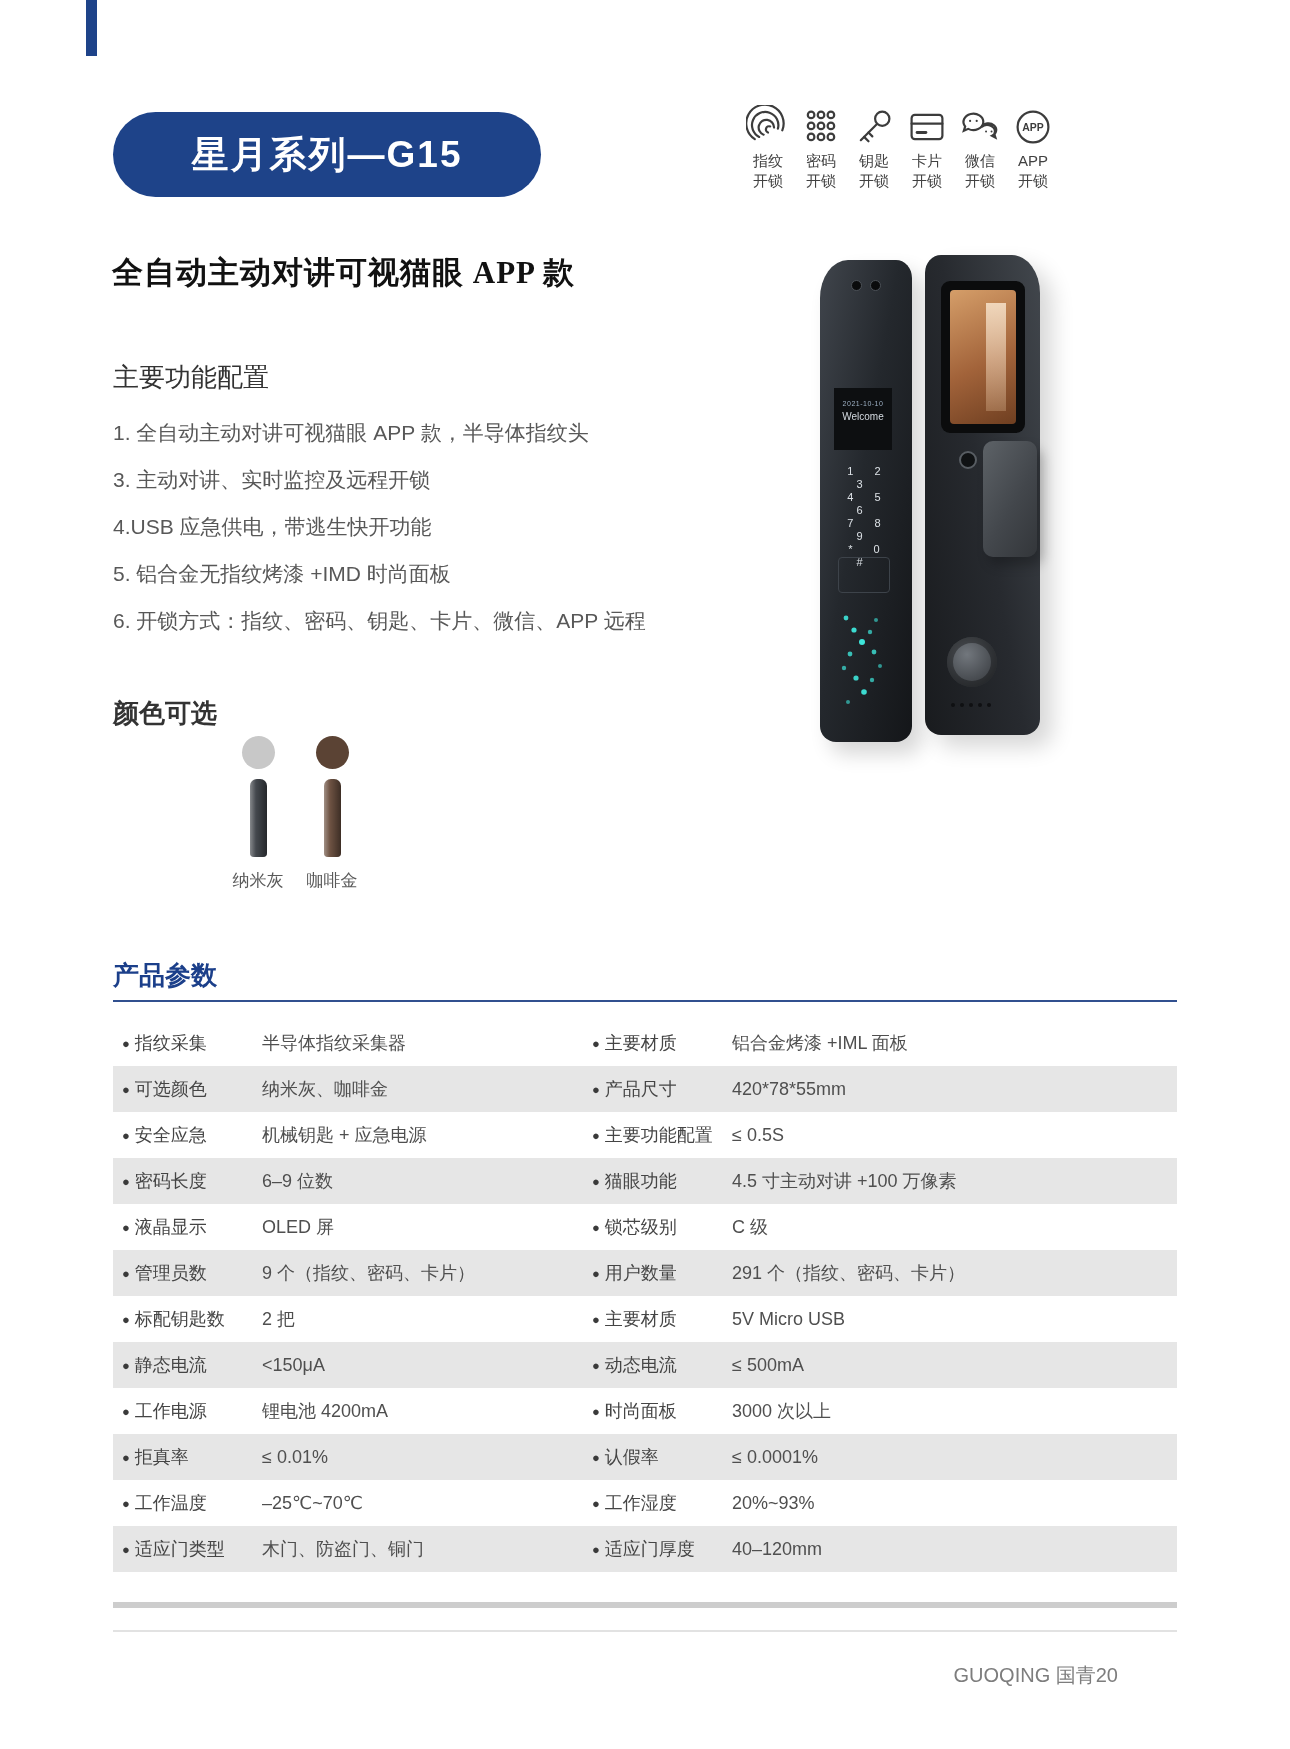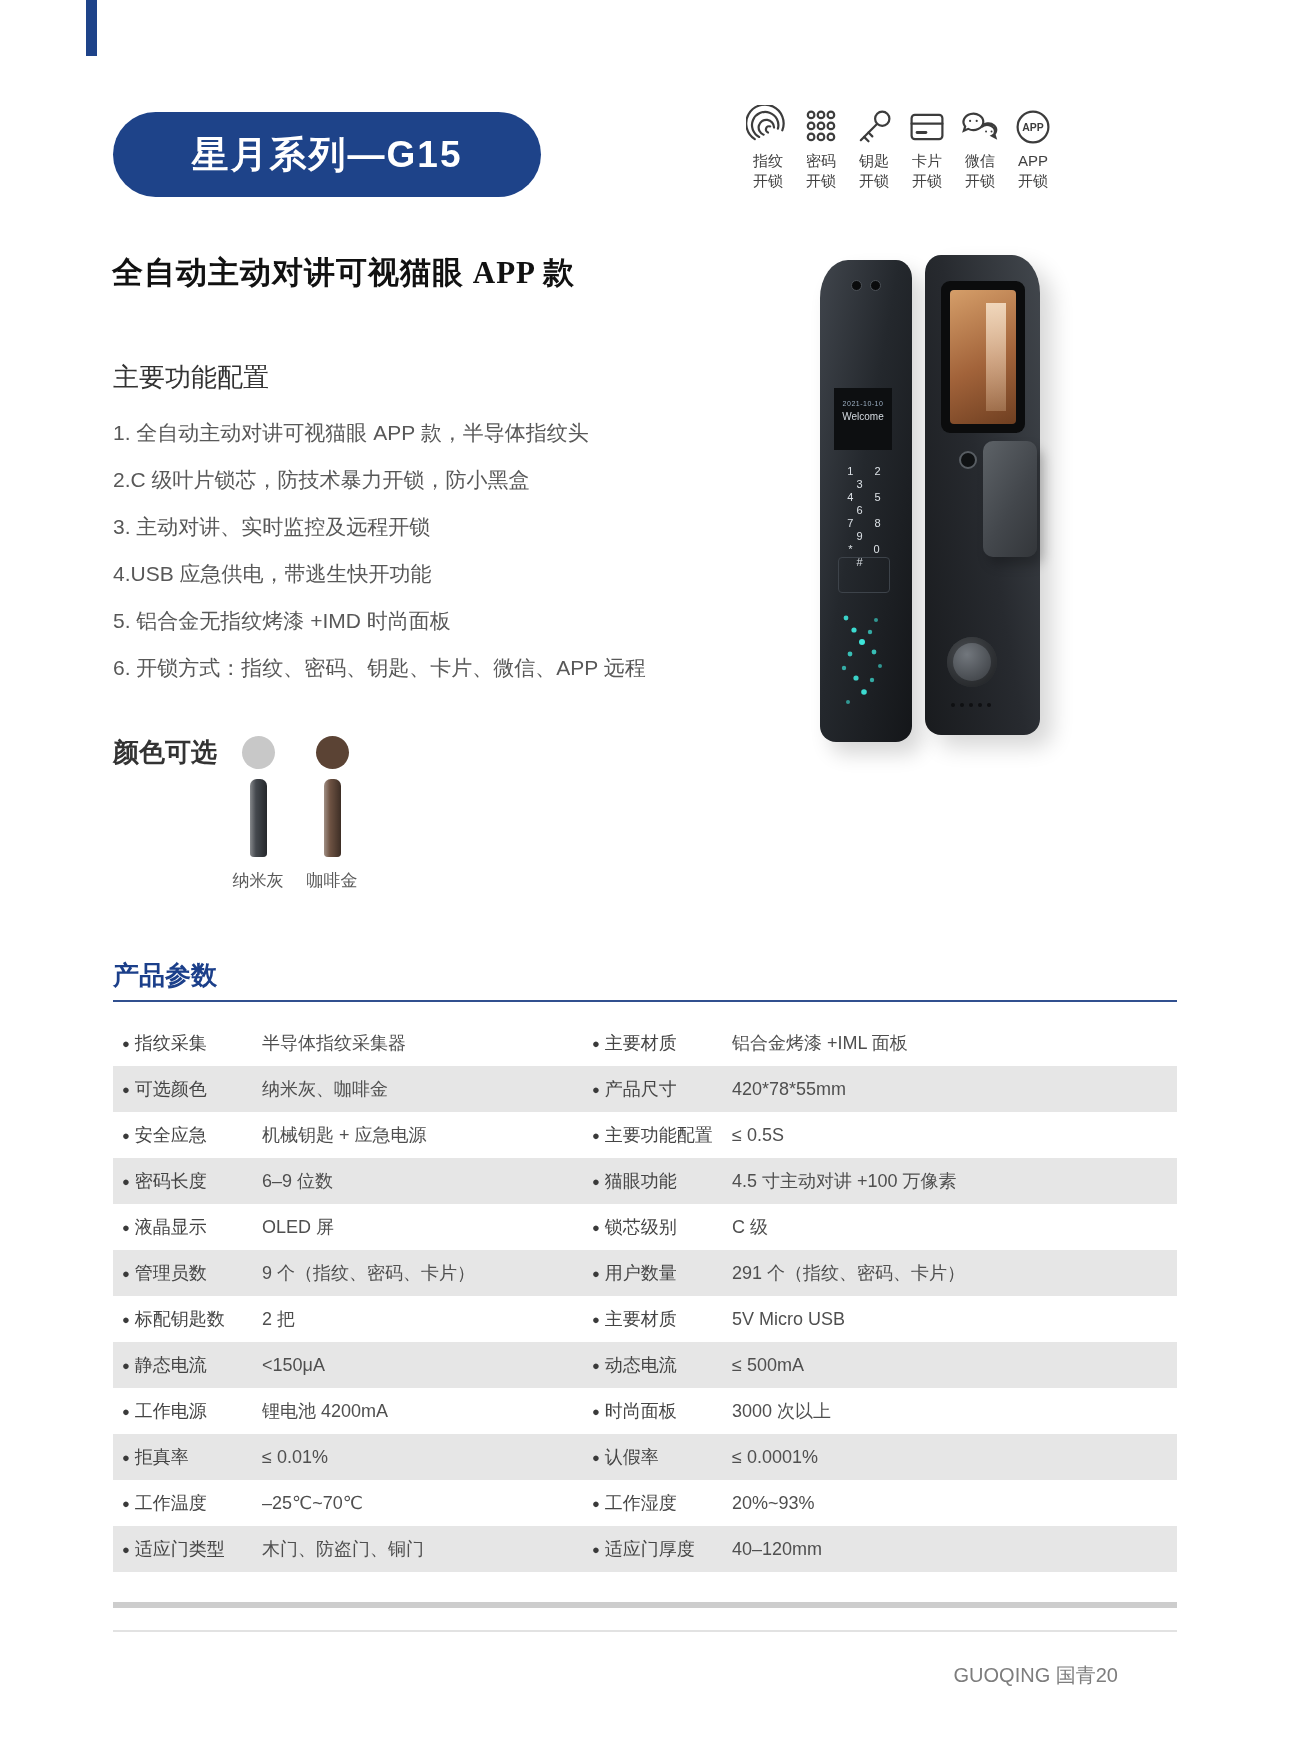--- a/index.html
+++ b/index.html
@@ -25,21 +25,21 @@
   .product-title{position:absolute;left:112px;top:252px;
                  font-family:"Liberation Serif","DejaVu Serif",serif;
                  font-size:31px;font-weight:bold;color:#111;letter-spacing:1px;}
 
   
   .features{position:absolute;left:113px;top:360px;width:560px;}
   .features h2{margin:0 0 14px 0;font-size:26px;color:#333;font-weight:normal;}
   .features .f-item{font-size:21px;color:#585858;height:47px;line-height:47px;white-space:nowrap;}
 
   
-  .colors-heading{position:absolute;left:113px;top:735px;font-size:26px;font-weight:bold;color:#333;}
+  .colors-heading{position:absolute;left:113px;top:696px;font-size:26px;font-weight:bold;color:#333;}
   .color-option{position:absolute;top:736px;width:64px;text-align:center;}
   .color-option .swatch{width:33px;height:33px;border-radius:50%;margin:0 auto;}
   .color-option .thumb{position:relative;width:17px;height:78px;margin:10px auto 0 auto;
                        border-radius:7px 7px 4px 4px;}
   .color-option .thumb::after{content:"";position:absolute;inset:0;border-radius:inherit;
       background:linear-gradient(90deg,rgba(255,255,255,.35) 0%,rgba(255,255,255,0) 35%,rgba(0,0,0,.45) 100%);}
   .color-option .c-name{margin-top:12px;font-size:17px;color:#5a5a5a;white-space:nowrap;}
   .color-option.opt1{left:226px;}
   .color-option.opt2{left:300px;}
 
@@ -200,21 +200,20 @@
     </div>
   </div>
 
   <div class="product-title">全自动主动对讲可视猫眼 APP 款</div>
 
   <div class="features">
     <h2>主要功能配置</h2>
 
       <div class="f-item">1. 全自动主动对讲可视猫眼 APP 款，半导体指纹头</div>
 
-      <div class="f-item">2.C 级叶片锁芯，防技术暴力开锁，防小黑盒</div>
 
       <div class="f-item">3. 主动对讲、实时监控及远程开锁</div>
 
       <div class="f-item">4.USB 应急供电，带逃生快开功能</div>
 
       <div class="f-item">5. 铝合金无指纹烤漆 +IMD 时尚面板</div>
 
       <div class="f-item">6. 开锁方式：指纹、密码、钥匙、卡片、微信、APP 远程</div>
 
   </div>

